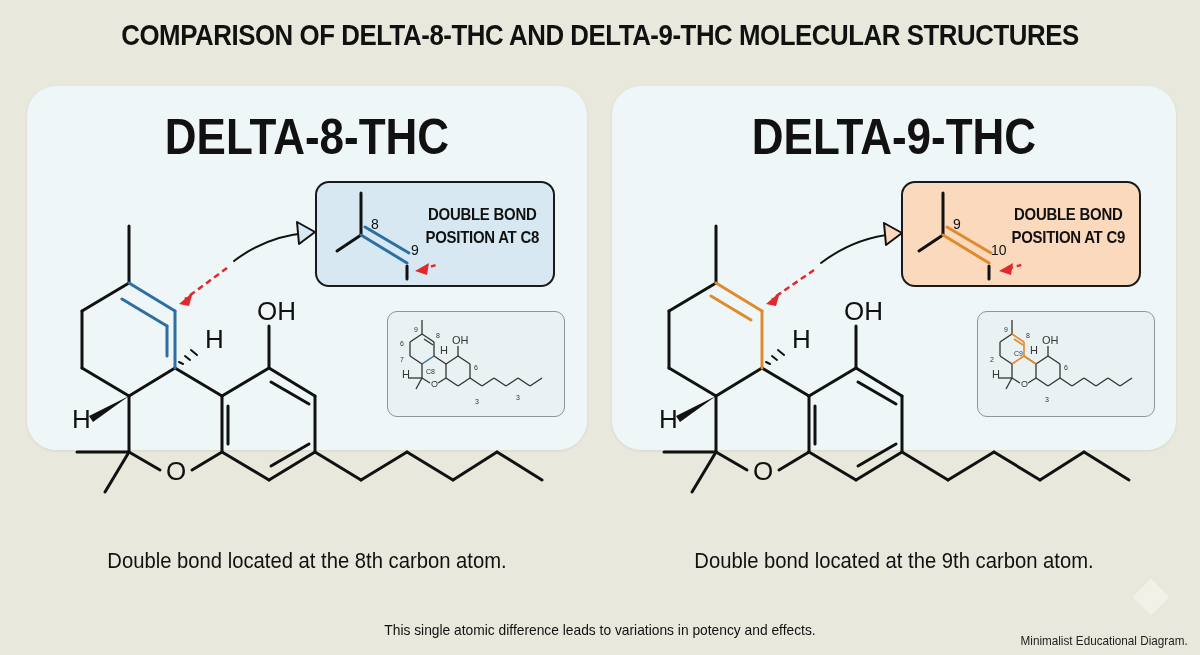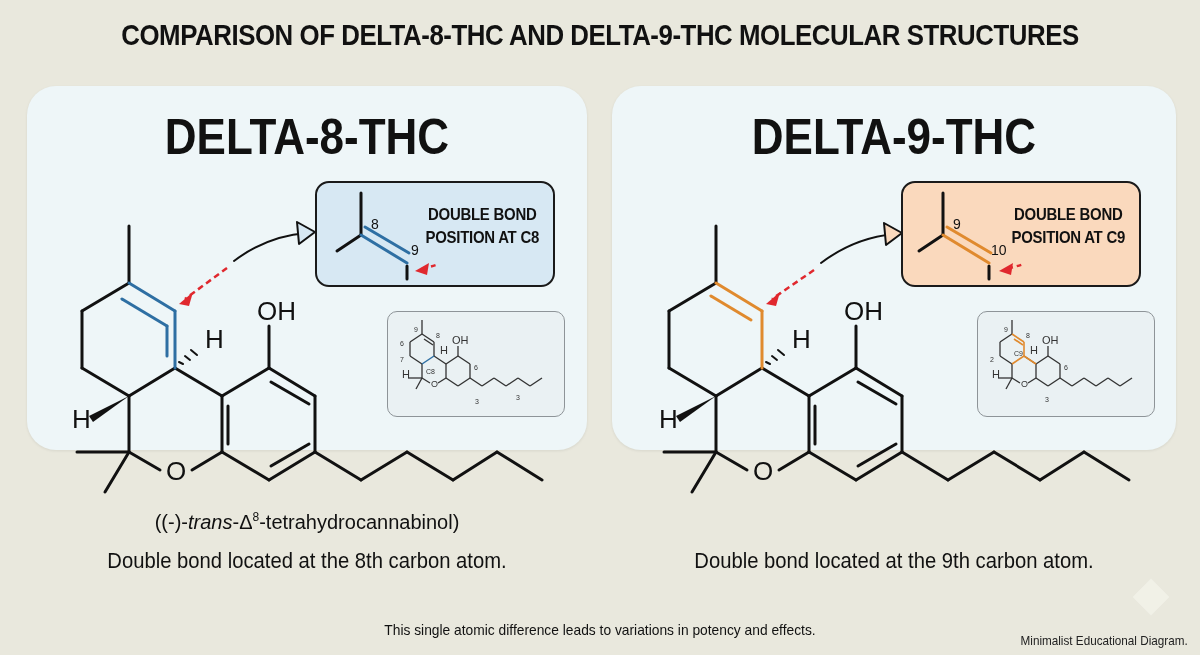--- a/index.html
+++ b/index.html
@@ -172,23 +172,20 @@
       </g>
       <g font-size="11" font-family="Liberation Sans, sans-serif" fill="#333">
         <text x="64" y="32">OH</text>
         <text x="52" y="42">H</text>
         <text x="14" y="66">H</text>
         <text x="43" y="75" font-size="9">O</text>
       </g>
     </svg>
   </div>
 
-  <div class="iupac">
-    <span>((-)-</span><i>trans</i><span>-Δ</span><sup style="font-size:12px">8</sup><span>-tetrahydrocannabinol)</span>
-  </div>
   <div class="desc">Double bond located at the 8th carbon atom.</div>
 </div>
 
 <div class="panel right">
   <div class="panel-title">DELTA-9-THC</div>
 
   <svg class="mol" width="564" height="512">
     <g stroke="#111" stroke-width="3" fill="none" stroke-linecap="round" stroke-linejoin="round">
       <line x1="104" y1="140" x2="104" y2="197"></line>
       <line x1="104" y1="197" x2="57" y2="225"></line>

